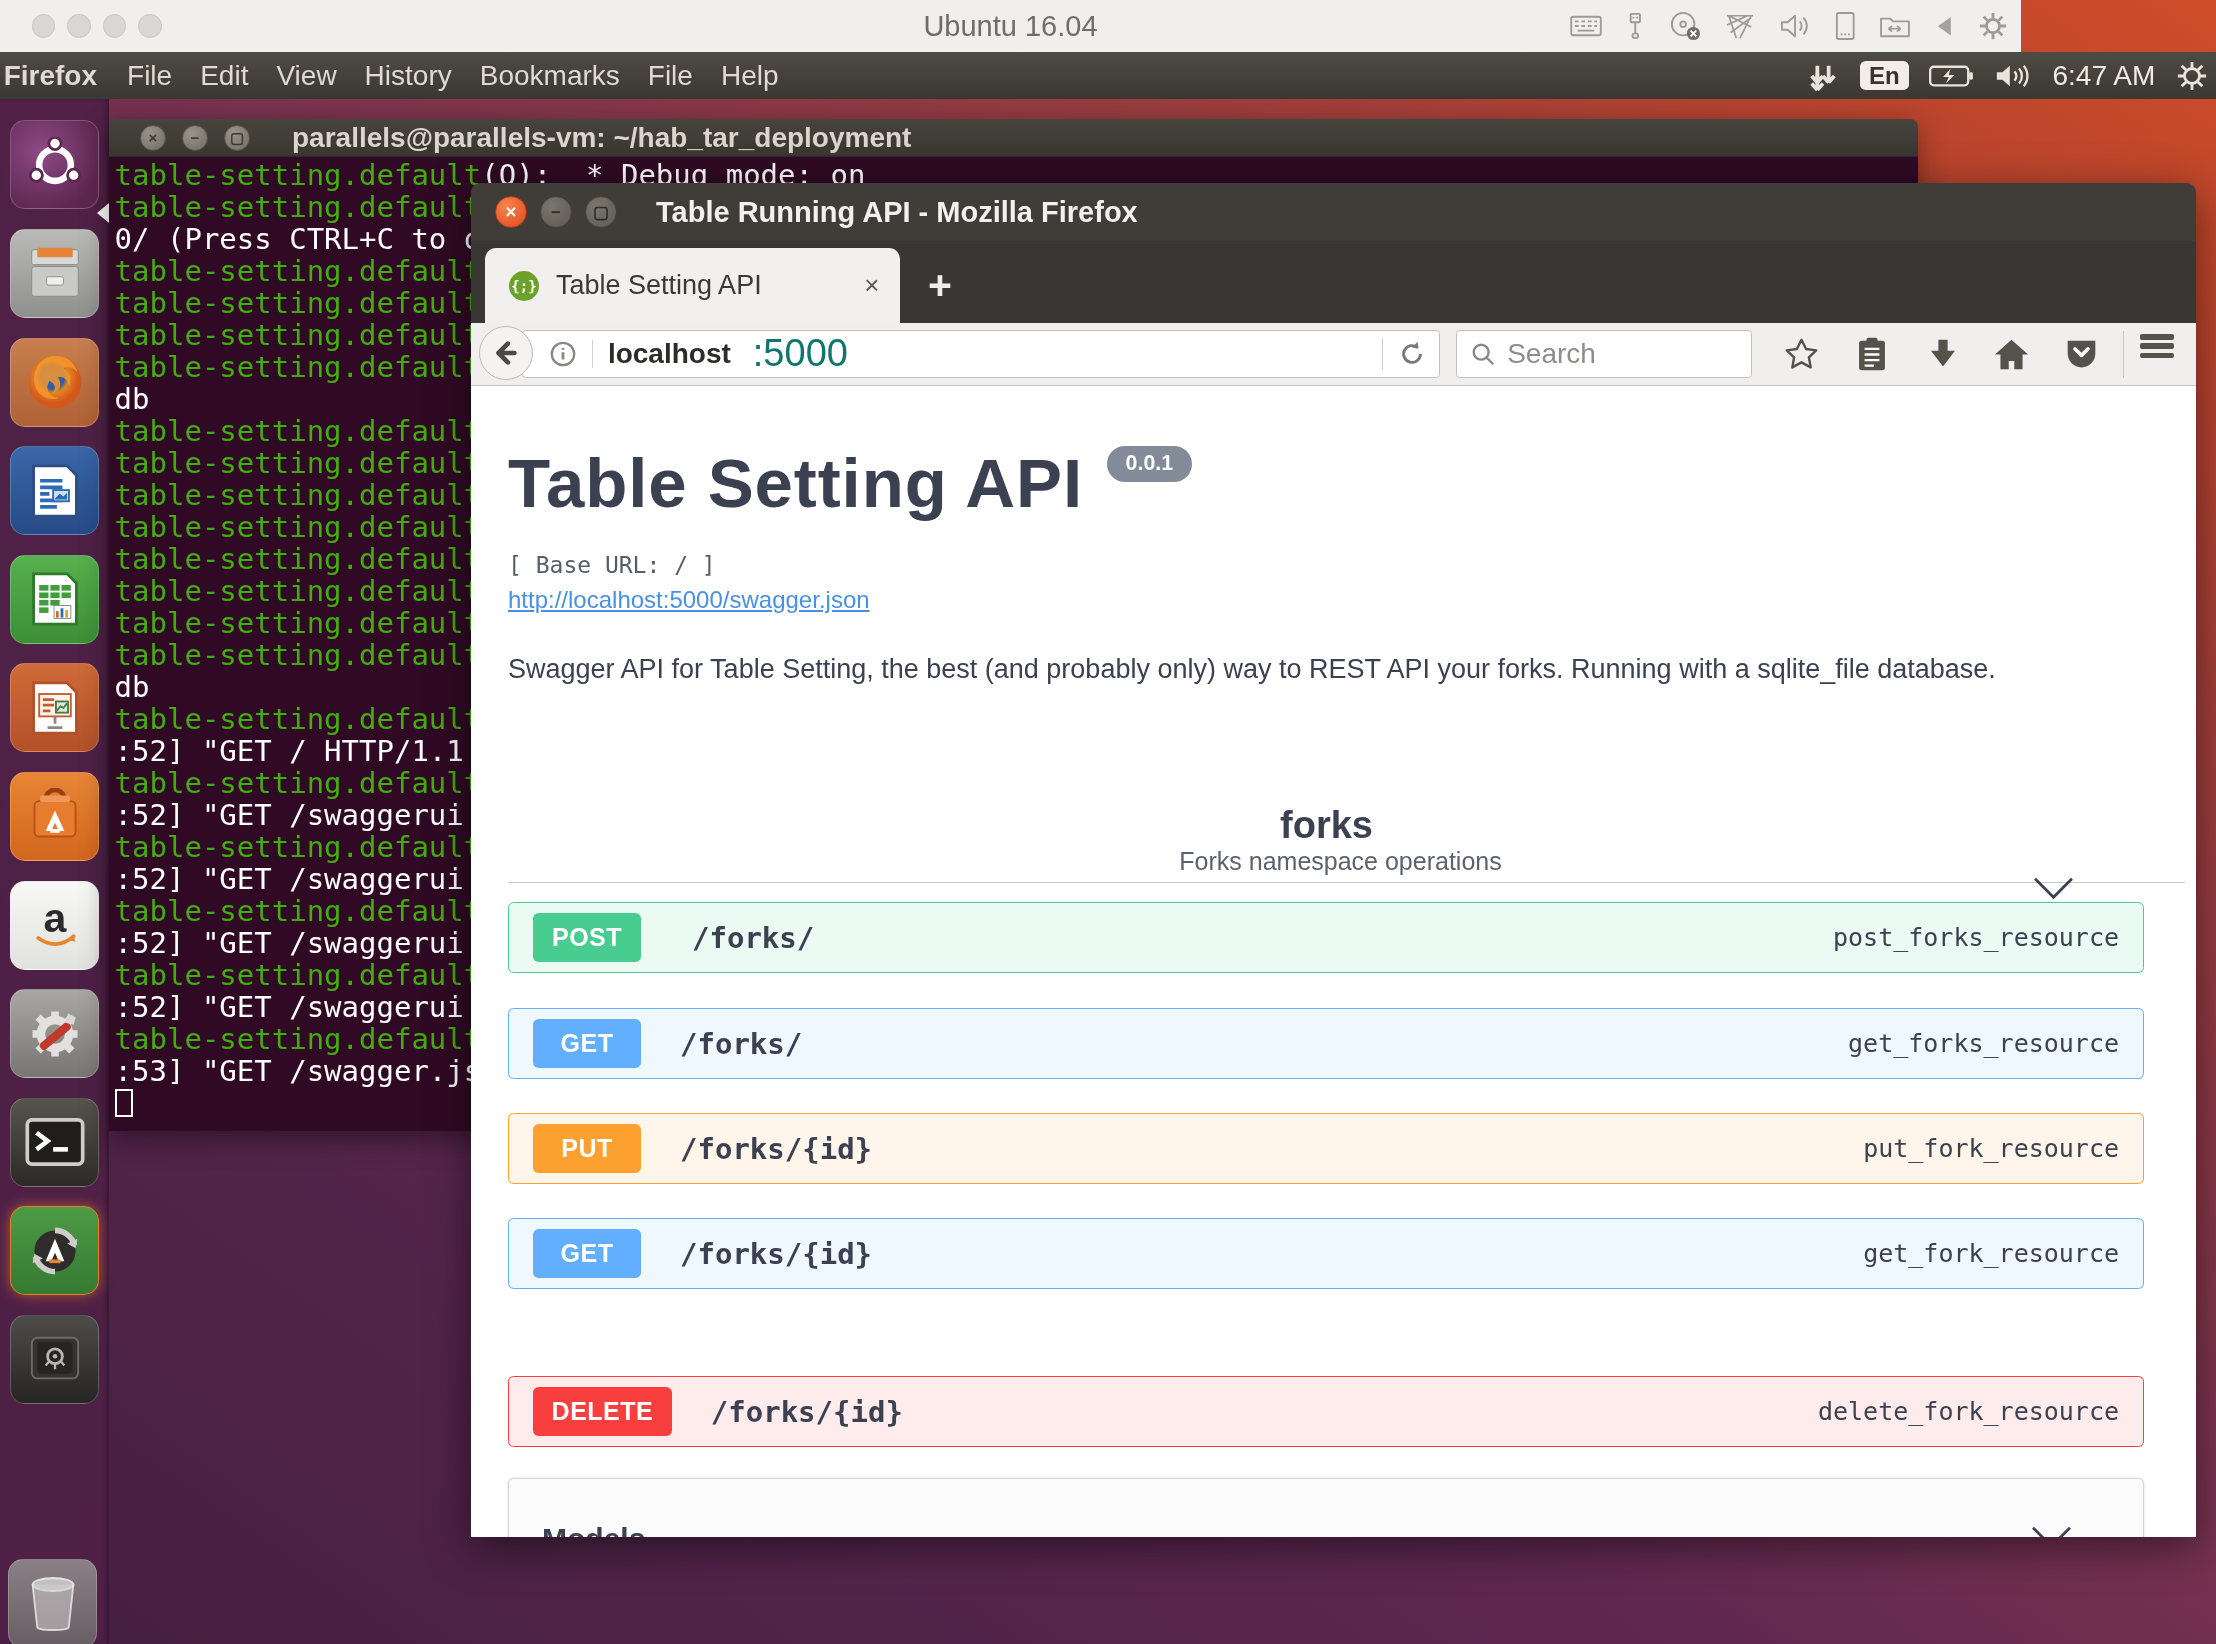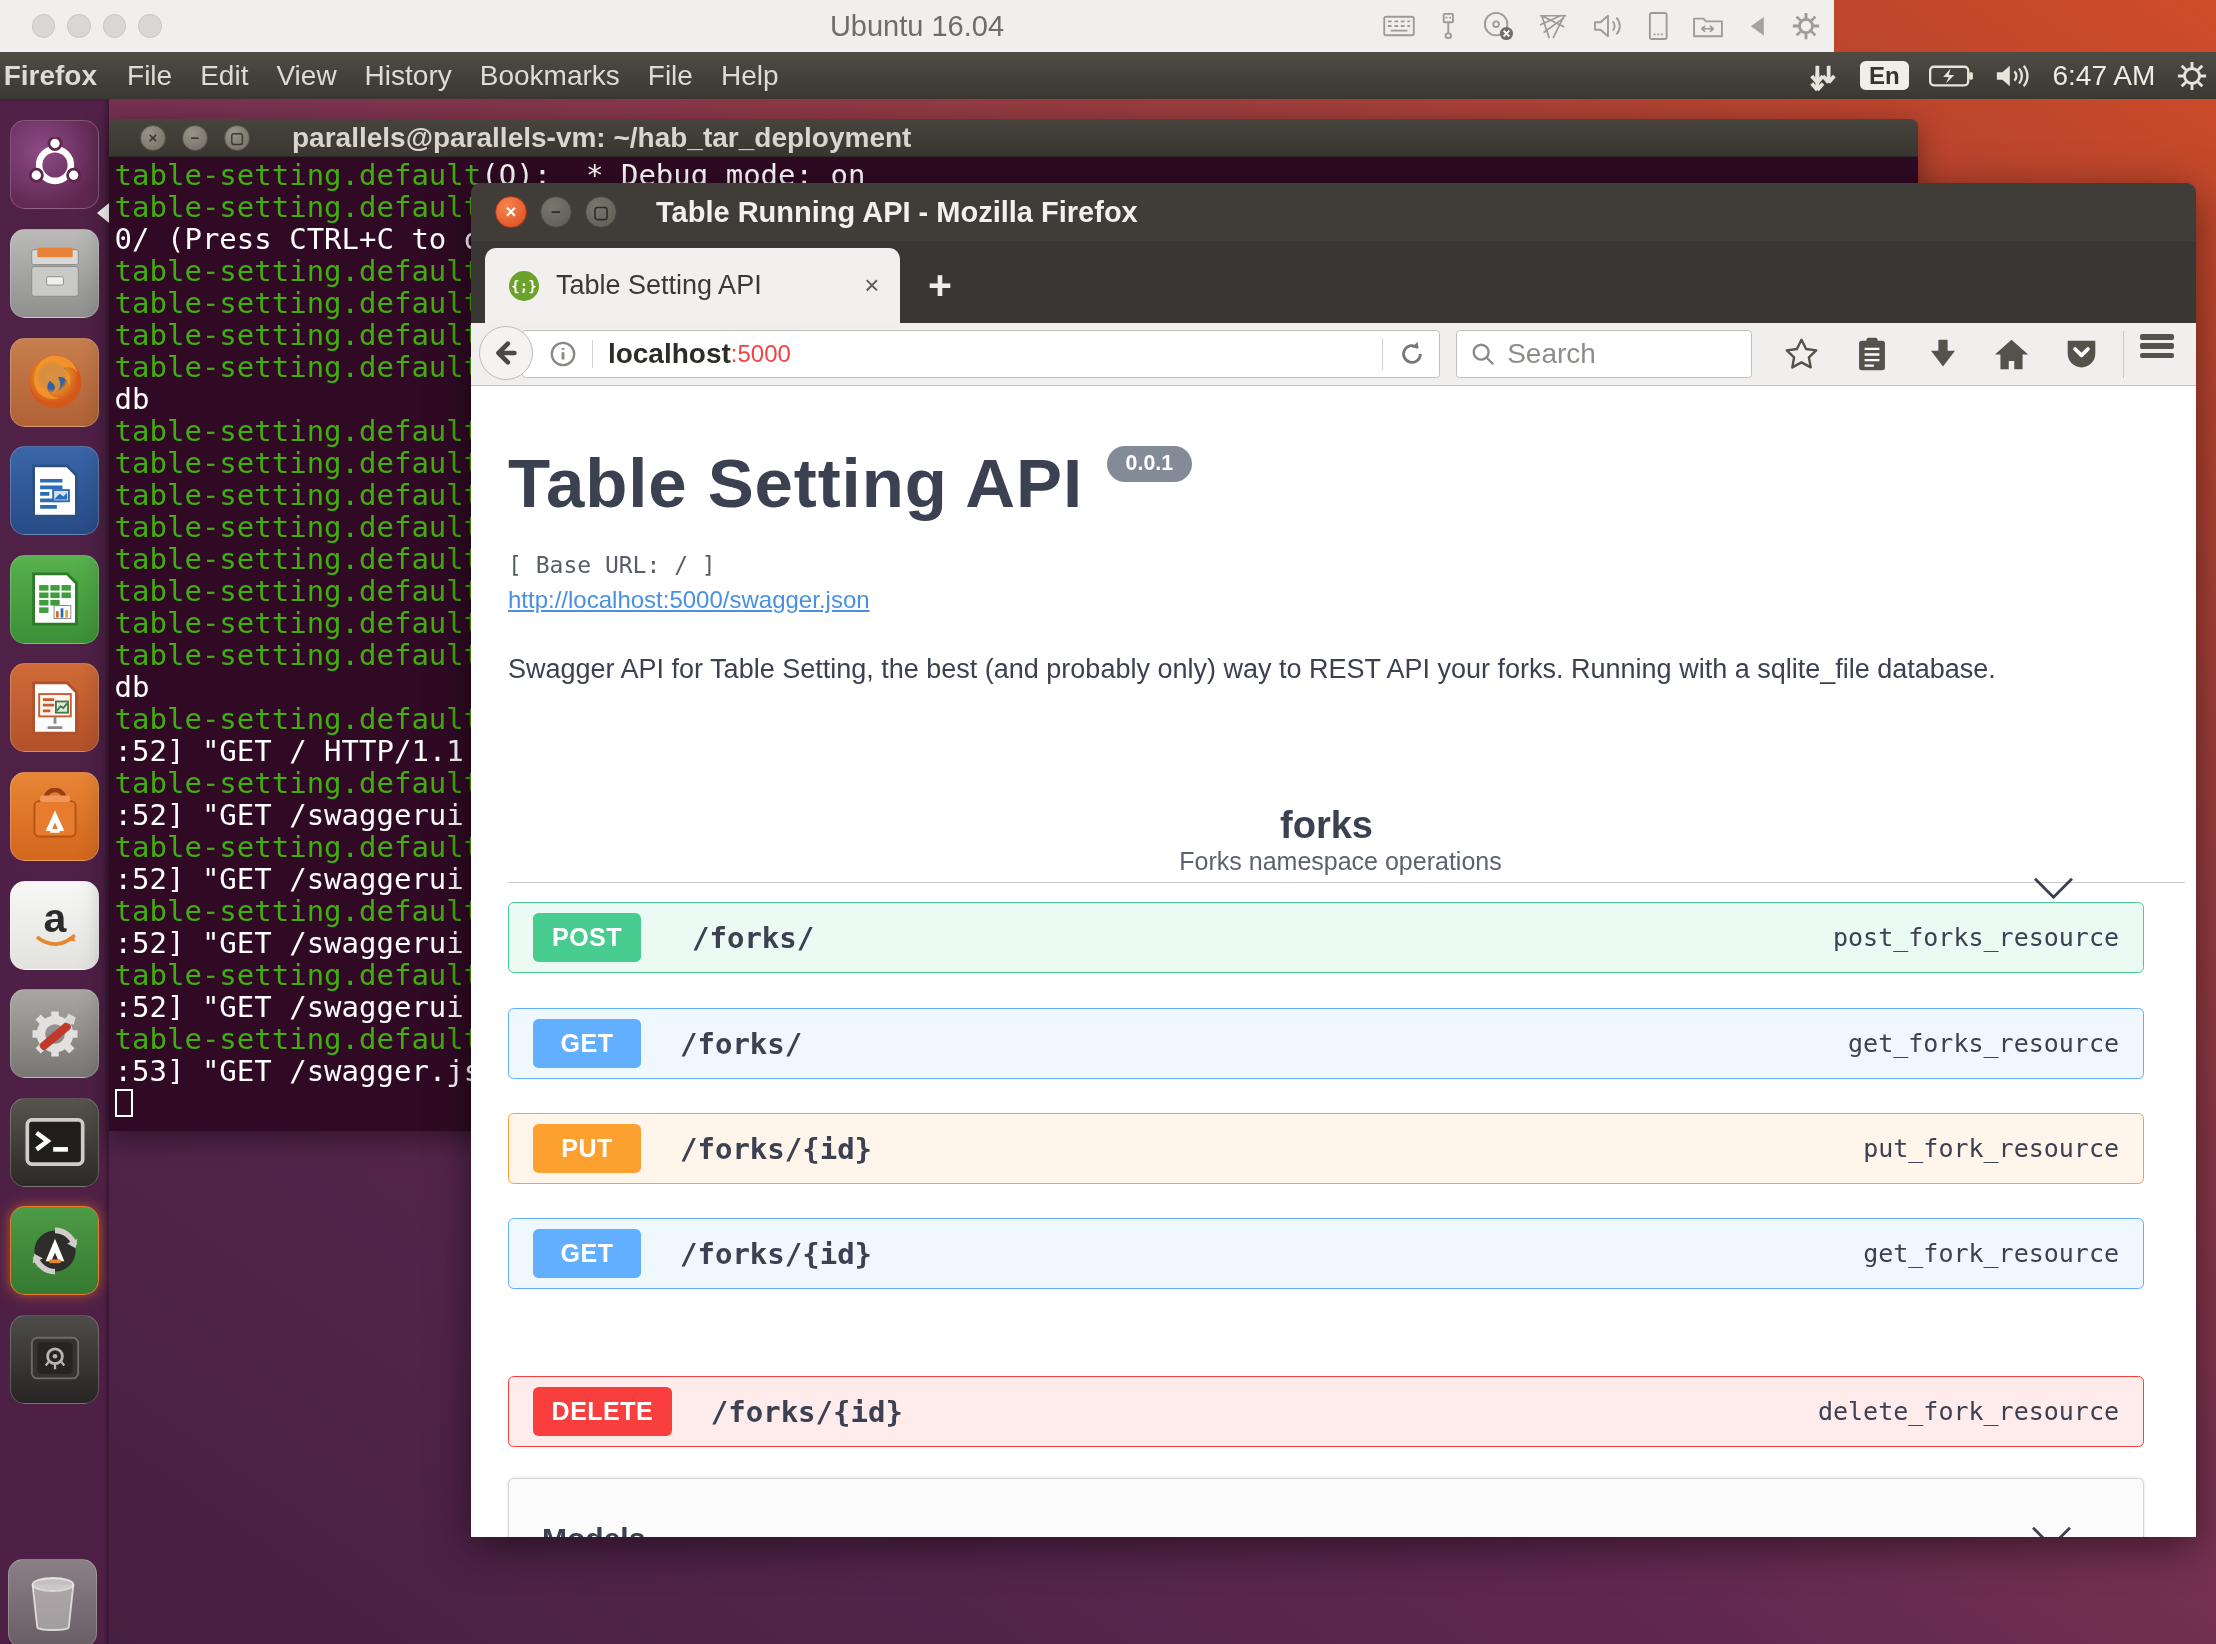--- a/index.html
+++ b/index.html
@@ -2,21 +2,21 @@
 <html style="font-size:15px"><head>
 <meta charset="utf-8">
 <style>
   html,body{margin:0;padding:0;}
   body{
     width:2217px;height:1644px;position:relative;overflow:hidden;
     font-family:"Liberation Sans",sans-serif;
     background:linear-gradient(215deg,#cf4d28 0%,#bc452d 10%,#973c40 28%,#7a3350 46%,#5e2750 64%,#502349 82%,#45203f 100%);
   }
   
-  .p-bar{position:absolute;left:0;top:0;width:1834px;height:52px;background:#f0efee;border-bottom:0.9px solid #d8d6d4;display:flex;align-items:center;}
+  .p-bar{position:absolute;left:0;top:0;width:2021px;height:52px;background:#f0efee;border-bottom:0.9px solid #d8d6d4;display:flex;align-items:center;}
   .p-lights{display:flex;gap:12px;margin-left:32px;}
   .p-light{width:21.4px;height:21.4px;border-radius:50%;background:#d9d7d6;border:0.9px solid #c9c7c5;}
   .p-title{position:absolute;left:0;right:0;text-align:center;font-size:29px;color:#6f6d6b;}
   .p-status{position:absolute;right:13px;display:flex;align-items:center;gap:24px;}
   .p-status svg{display:block;}
   
   .u-bar{position:absolute;left:0;top:52px;width:2217px;height:47px;
     background:linear-gradient(#4e4b45,#3b3833);display:flex;align-items:center;color:#dfdbd2;font-size:28px;}
   .u-app{font-weight:bold;margin-left:3.7px;}
   .u-menus{display:flex;gap:28px;margin-left:30px;}
@@ -69,21 +69,21 @@
   .ff-favicon{width:30px;height:30px;border-radius:50%;background:#6ba32a;margin-left:24px;display:flex;align-items:center;justify-content:center;color:#fff;font-size:14px;font-family:"DejaVu Sans Mono",monospace;font-weight:bold;}
   .ff-tab-label{margin-left:17px;font-size:27px;color:#3b3935;}
   .ff-tab-close{margin-left:auto;margin-right:20.5px;font-size:26px;color:#5c5a56;}
   .ff-newtab{position:absolute;left:457px;bottom:17px;font-size:41px;color:#f0eeea;font-weight:bold;line-height:1;}
   .ff-nav{height:62px;background:#f1efed;border-bottom:0.9px solid #c7c5c2;position:relative;}
   .ff-back{position:absolute;left:7.5px;top:2.8px;width:54px;height:54px;border-radius:50%;background:#f5f3f1;border:1.9px solid #bdbbb8;box-sizing:border-box;display:flex;align-items:center;justify-content:center;z-index:2;}
   .url-bar{position:absolute;left:51px;top:6.5px;width:918px;height:48px;background:#fff;border:0.9px solid #c2c0bd;border-radius:3.7px;box-sizing:border-box;display:flex;align-items:center;}
   .url-info{margin-left:26px;}
   .url-sep{width:0.9px;height:28px;background:#d4d2cf;margin:0 15px;}
   .url-host{font-size:28px;color:#2e2c29;}
-  .url-port{font-size:24px;color:#ef4444;}
+  .url-port{font-size:38px;color:#0f766e;margin-left:22px;}
   .url-reload{margin-left:auto;display:flex;align-items:center;}
   .url-rsep{width:0.9px;height:32px;background:#d4d2cf;margin-right:15px;}
   .url-reload svg{margin-right:13px;}
   .search-box{position:absolute;left:985px;top:6.5px;width:296px;height:48px;background:#fff;border:0.9px solid #c2c0bd;border-radius:3.7px;box-sizing:border-box;display:flex;align-items:center;}
   .search-box svg{margin-left:13px;}
   .search-ph{margin-left:11.2px;font-size:28px;color:#8f8d89;}
   .nav-ico{position:absolute;top:11.2px;width:41px;height:41px;display:flex;align-items:center;justify-content:center;}
   .nav-sep{position:absolute;left:1652px;top:7.5px;width:0.9px;height:47px;background:#c9c7c4;}
   .burger span{display:block;width:34px;height:5.6px;background:#55524c;border-radius:1.9px;margin:3.7px 0;}
   

